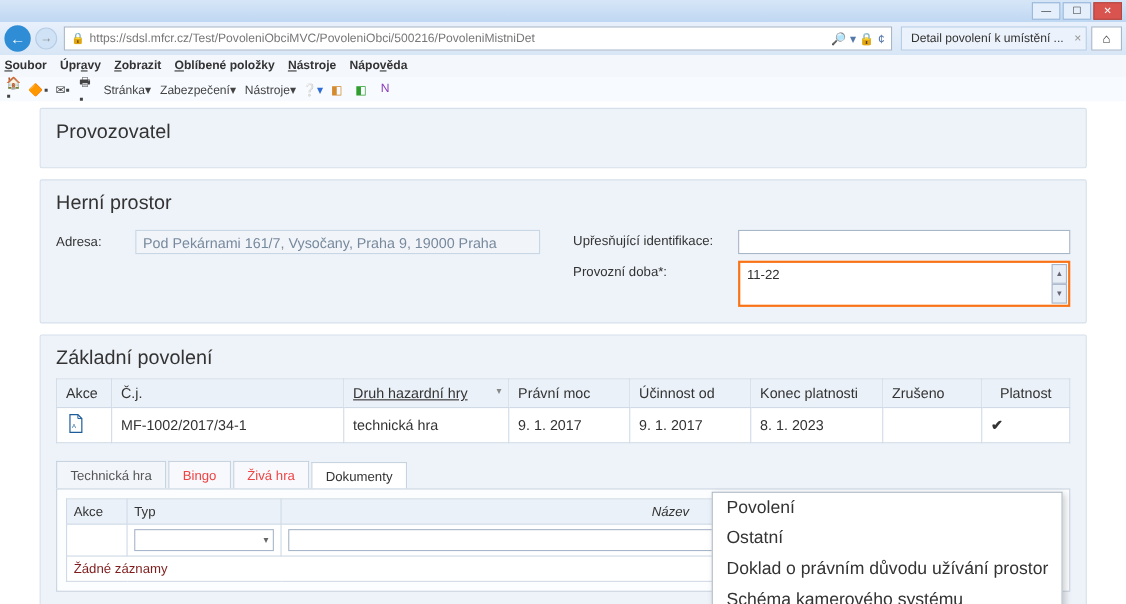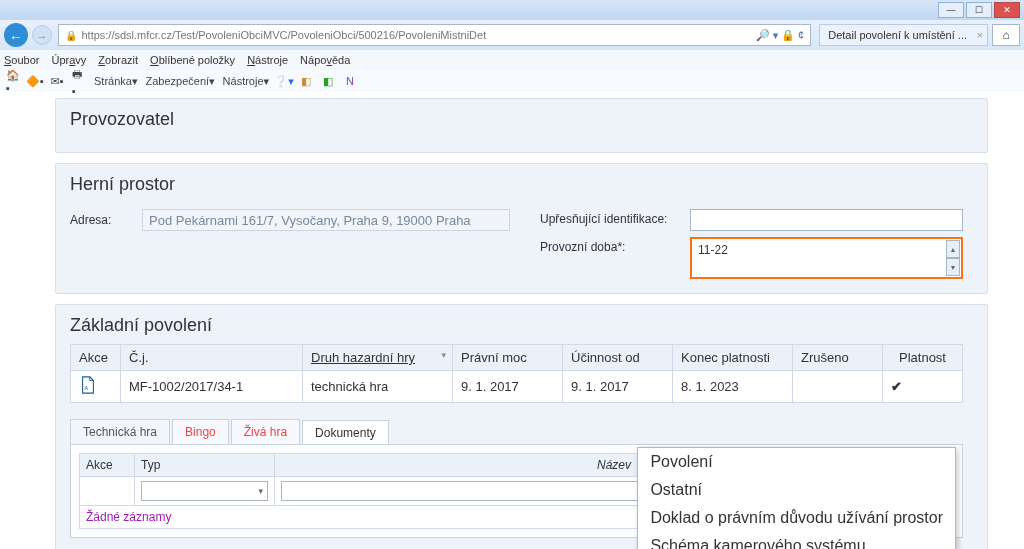--- a/index.html
+++ b/index.html
@@ -12,28 +12,28 @@
   .nav-bar { height:30px; background:linear-gradient(#e8f0fb,#d7e6f6); display:flex; align-items:center; padding:0 4px; }
   .nav-back { width:24px; height:24px; border-radius:50%; background:#2f8dd6; color:#fff; display:flex;align-items:center;justify-content:center; font-size:14px; margin-right:4px;}
   .nav-fwd { width:20px; height:20px; border-radius:50%; background:#cfe2f6; color:#888; display:flex;align-items:center;justify-content:center; font-size:11px; border:1px solid #b7cde6;}
   .addr-box { flex:1; margin:0 6px; height:22px; background:#fff; border:1px solid #a8b6c9; display:flex; align-items:center; padding:0 6px; font-size:11px; color:#777;}
   .addr-box .lock { color:#4c8f3c; margin-right:4px; font-size:10px;}
   .addr-box .search { margin-left:auto; color:#5577aa; font-size:11px;}
   .tab-strip { margin-left:2px; height:22px; background:#ecf2fb; border:1px solid #b7cde6; padding:0 20px 0 8px; display:flex; align-items:center; font-size:11px; color:#333; position:relative;}
   .tab-strip .x { position:absolute; right:4px; color:#999;}
   .chrome-right { width:28px; height:22px; background:#fff; border:1px solid #a8b6c9; display:flex;align-items:center;justify-content:center; margin-left:4px;}
   .menu-bar { height:20px; background:#f4f8fd; display:flex; align-items:center; padding:0 4px; font-size:11px; color:#333;}
-  .menu-bar span { margin-right:12px;}
+  .menu-bar span { margin-right:12px;font-weight:bold;}
   .menu-bar span u { text-decoration:underline;}
   .toolbar2 { height:22px; background:#f7fbff; display:flex; align-items:center; padding:0 6px; font-size:11px; color:#444; gap:8px;}
   .toolbar2 .ico { width:14px; height:14px; display:inline-flex; align-items:center; justify-content:center; font-size:11px;}
 
   
   .page { padding: 6px 36px 24px 36px; }
-  .panel { background:#eef3f9; border:1px solid #d6e0eb; border-radius:2px; padding:10px 24px 14px 14px; margin-bottom:10px;margin-left:19px; }
+  .panel { background:#eef3f9; border:1px solid #d6e0eb; border-radius:2px; padding:10px 14px 14px 14px; margin-bottom:10px; }
   .panel h2 { margin:0 0 8px 0; font-size:18px; font-weight:400; color:#333; }
   .row { display:flex; align-items:center; margin-top:6px; }
   .lbl-col { width:72px; color:#333; }
   .ro-input { background:#f1f5fa; border:1px solid #c9d6e4; padding:3px 6px; color:#77899c; font-size:13px; height:22px; display:flex; align-items:center;}
   .ro-input.wide { flex:1; }
   .ro-input.narrow { width:110px; }
 
   .herni-cols { display:flex; gap:30px; }
   .herni-cols .left { flex:0 0 440px; }
   .herni-cols .right { flex:1; }
@@ -57,21 +57,21 @@
   .tabs { display:flex; margin-top:16px; }
   .tab { border:1px solid #c8d3e0; border-bottom:none; padding:5px 12px; font-size:12px; background:#f2f6fb; margin-right:2px; color:#555;}
   .tab.disabled { color:#ef4444; background:#f7f9fd;}
   .tab.active { background:#fff; color:#333; position:relative; top:1px;}
   .tab-body { border:1px solid #c8d3e0; background:#fcfdfe; padding:8px; position:relative;}
   table.subgrid { width:100%; border-collapse:collapse; background:#fff;}
   table.subgrid th, table.subgrid td { border:1px solid #d0dae6; padding:4px 6px; font-size:12px; text-align:left; }
   table.subgrid th { background:#eaf1f8; font-weight:400;}
   .combo { width:100%; height:20px; border:1px solid #a8b6c9; background:#fff; font-size:12px; padding:0 4px; position:relative; display:flex; align-items:center;}
   .combo .dd { margin-left:auto; font-size:9px; color:#666;}
-  .empty { text-align:center; color:#a21caf; padding:12px 0; }
+  .empty { text-align:center; color:#7f1d1d; padding:12px 0; }
 
   
   .dropdown { position:absolute; right:6px; top:2px; background:#fff; border:1px solid #aeb9c6; box-shadow:2px 2px 6px rgba(0,0,0,.2); min-width:240px;}
   .dropdown div { padding:5px 12px; font-size:16px; }
 
 </style>
 </head>
 <body>
 
 <div class="win-titlebar">

